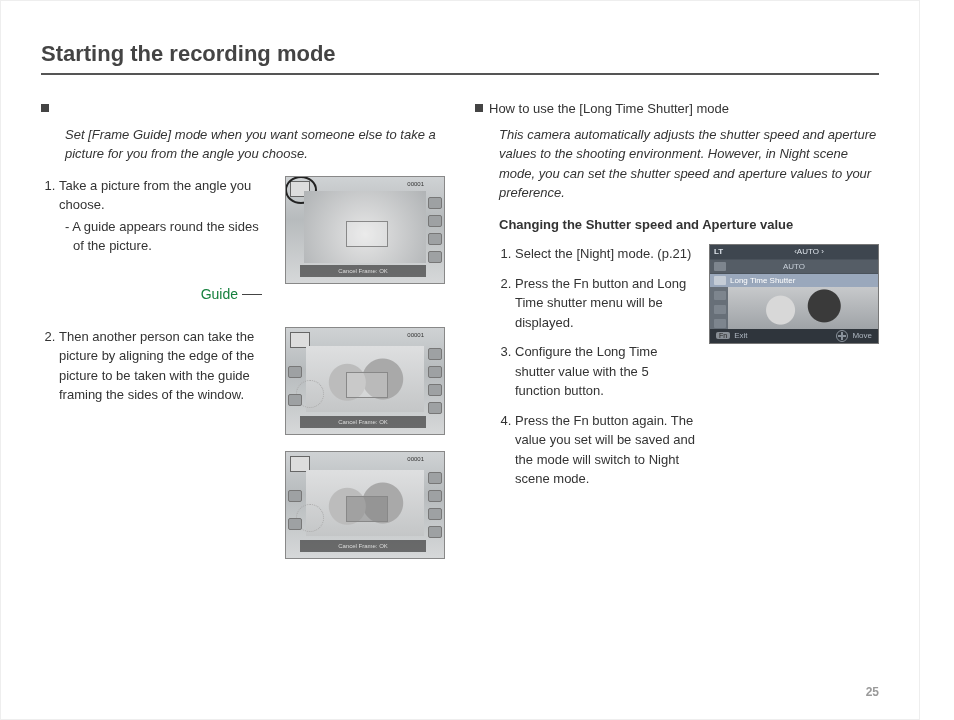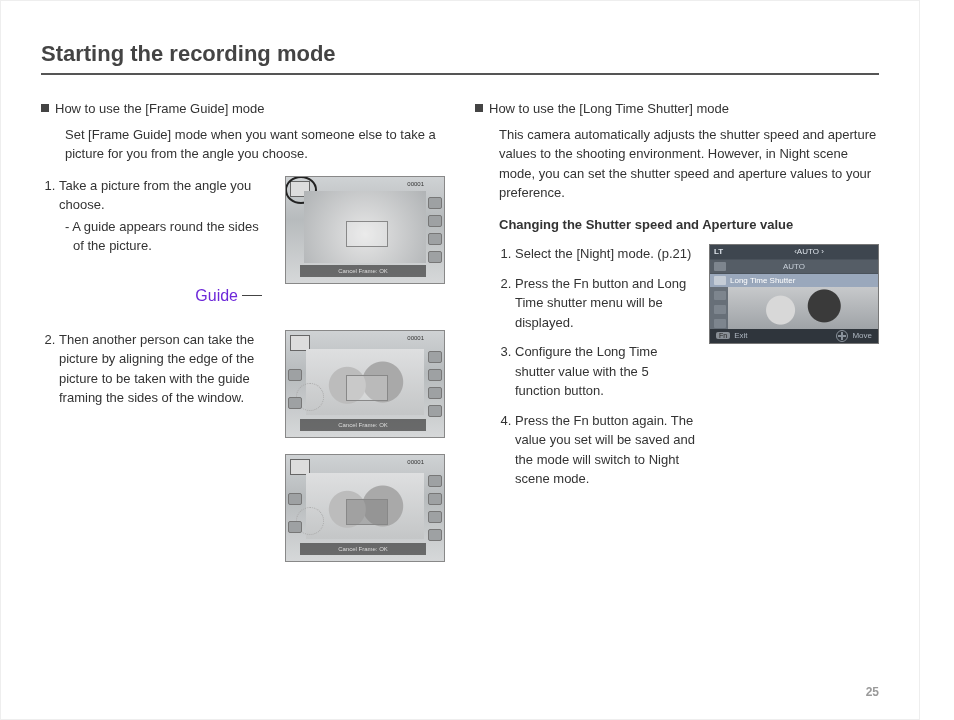--- a/index.html
+++ b/index.html
@@ -41,20 +41,21 @@
   }
   .bullet {
     display: inline-block;
     width: 8px; height: 8px;
     background: #444;
     margin-right: 6px;
     vertical-align: 1px;
   }
   .intro {
     margin: 0 0 12px 24px;
+    font-style: italic;
   }
   .step-block {
     display: flex;
     align-items: flex-start;
     gap: 23px;
     margin-top: 8px;
   }
   .step-text {
     flex: 1;
     min-width: 0;
@@ -64,22 +65,22 @@
     padding: 0;
   }
   ol.steps li {
     margin-bottom: 10px;
   }
   .note {
     margin: 2px 0 0 14px;
     text-indent: -8px;
   }
   .guide-label {
-    font-size: 16px;
-    color: #6d28d9;
+    font-size: 14px;
+    color: #15803d;
     margin-top: 62px;
   }
   .guide-row {
     display: flex;
     align-items: center;
     gap: 4px;
   }
   .guide-line {
     width: 20px;
     height: 1px;
@@ -275,21 +276,21 @@
 <body>
 
 <div class="page">
 
   <div class="title">Starting the recording mode</div>
 
   <div class="columns">
 
     <div class="col">
       <p class="subhead">
-        <span class="bullet"></span><span>How to use the [Frame Guide] mode</span>
+        <span class="bullet"></span>
       </p>
       <p class="intro">Set [Frame Guide] mode when you want someone else to take a picture for you from the angle you choose.</p>
 
       <div class="step-block">
         <div class="step-text">
           <ol class="steps" start="1">
             <li>
               <span>Take a picture from the angle you choose.</span>
               <div class="note">- A guide appears round the sides of the picture.</div>
             </li>

